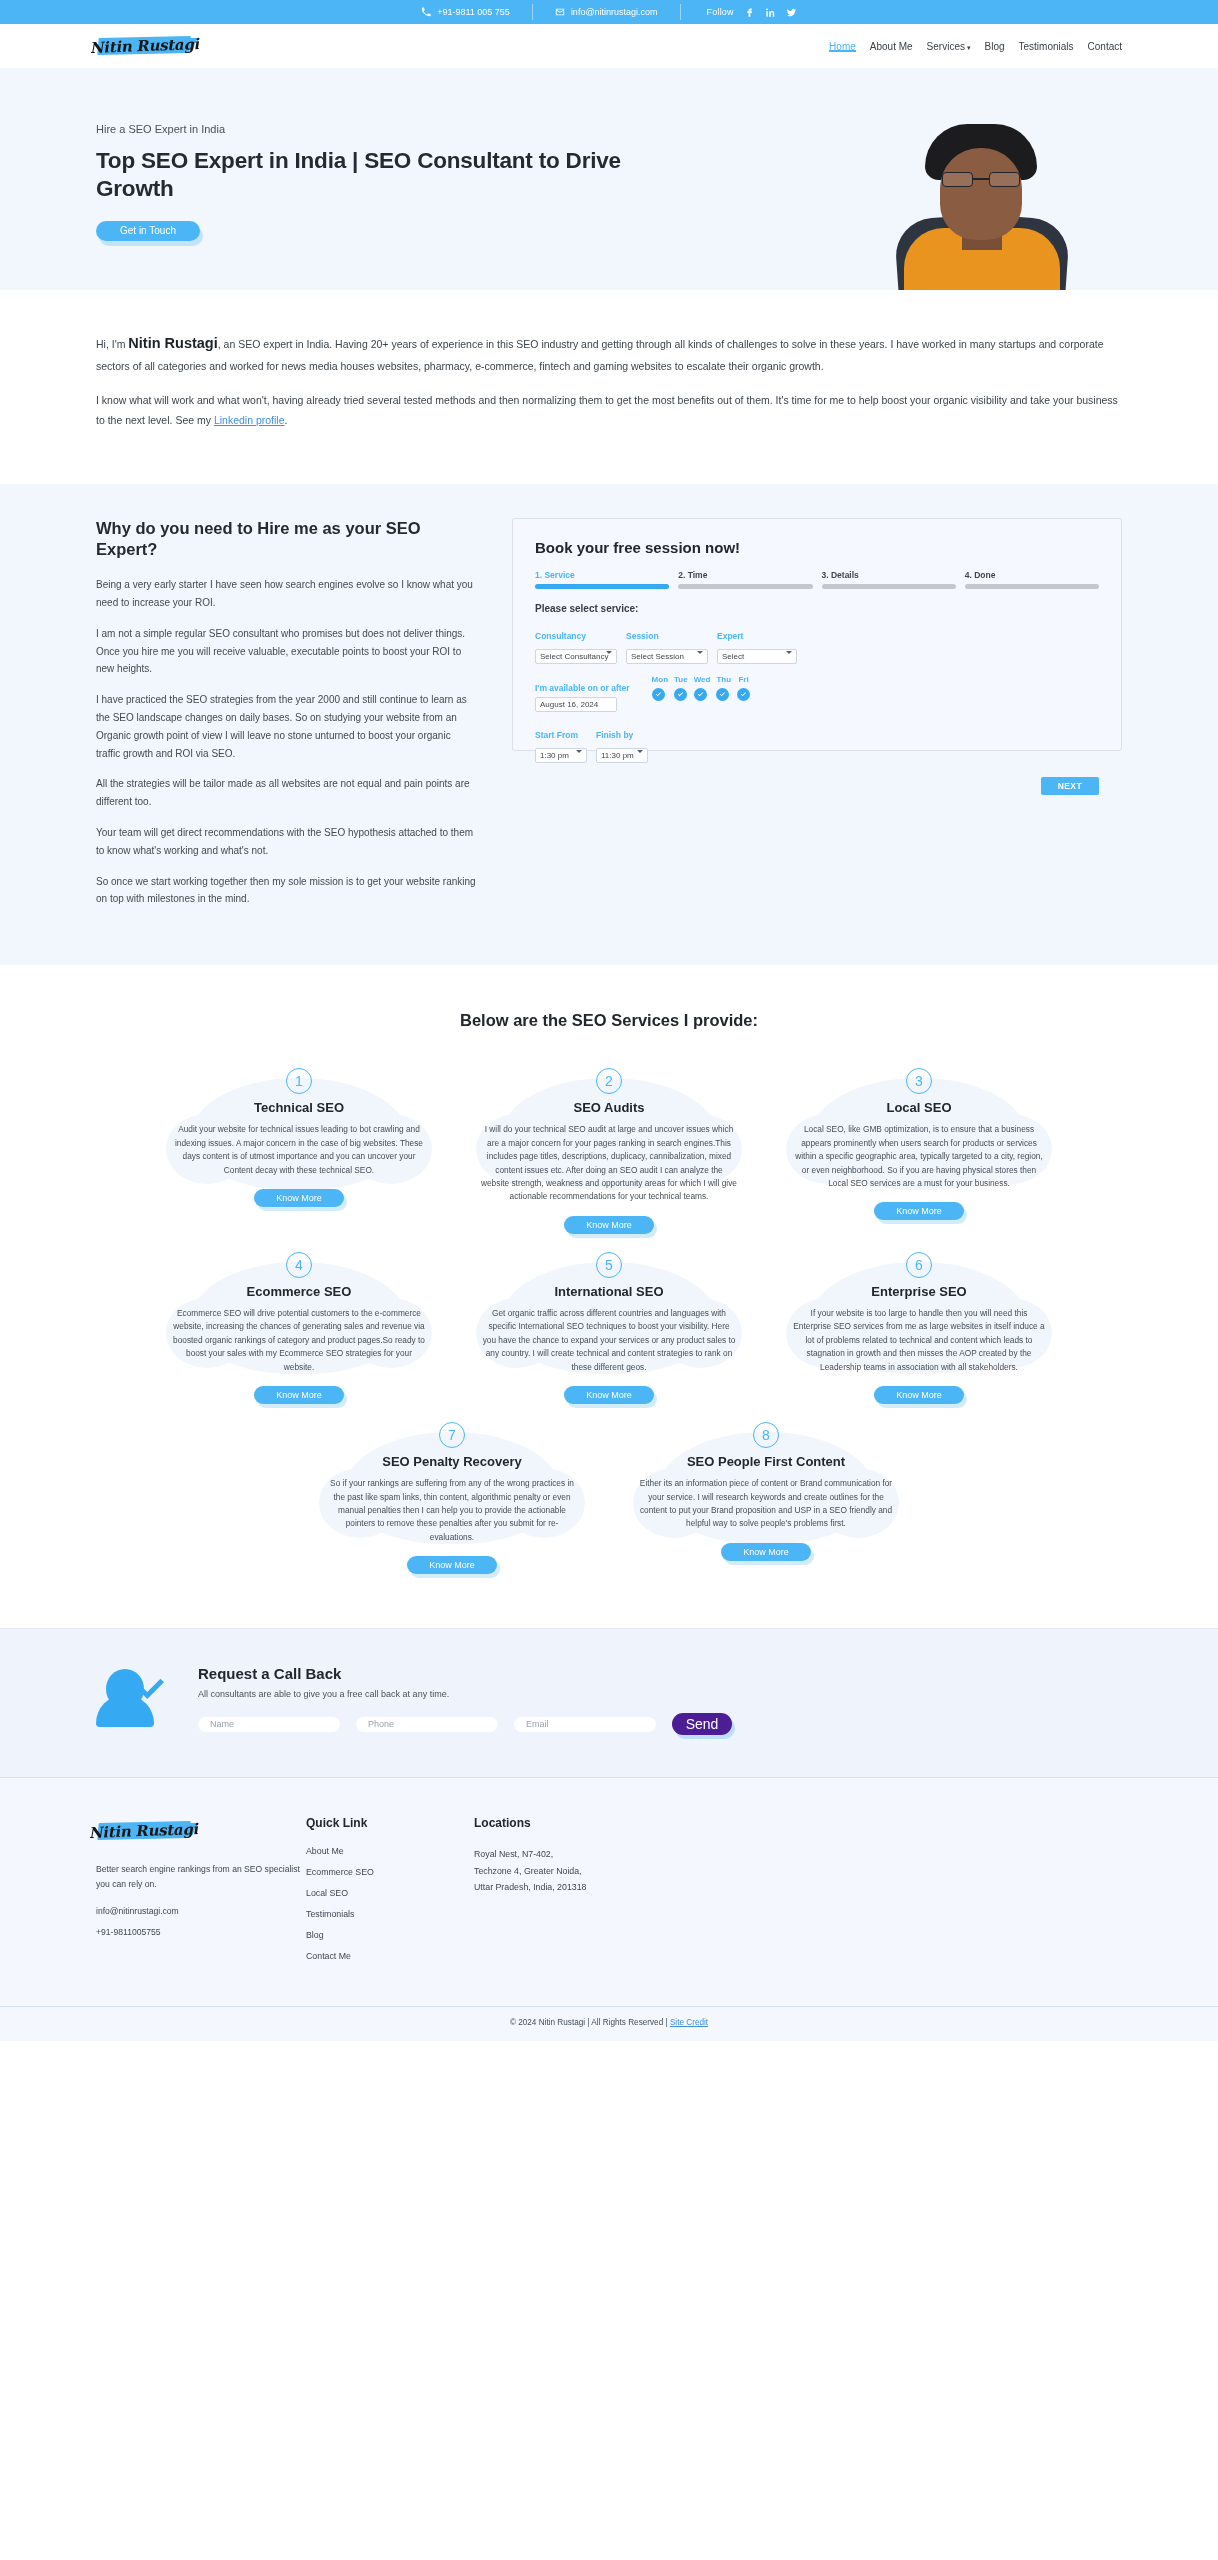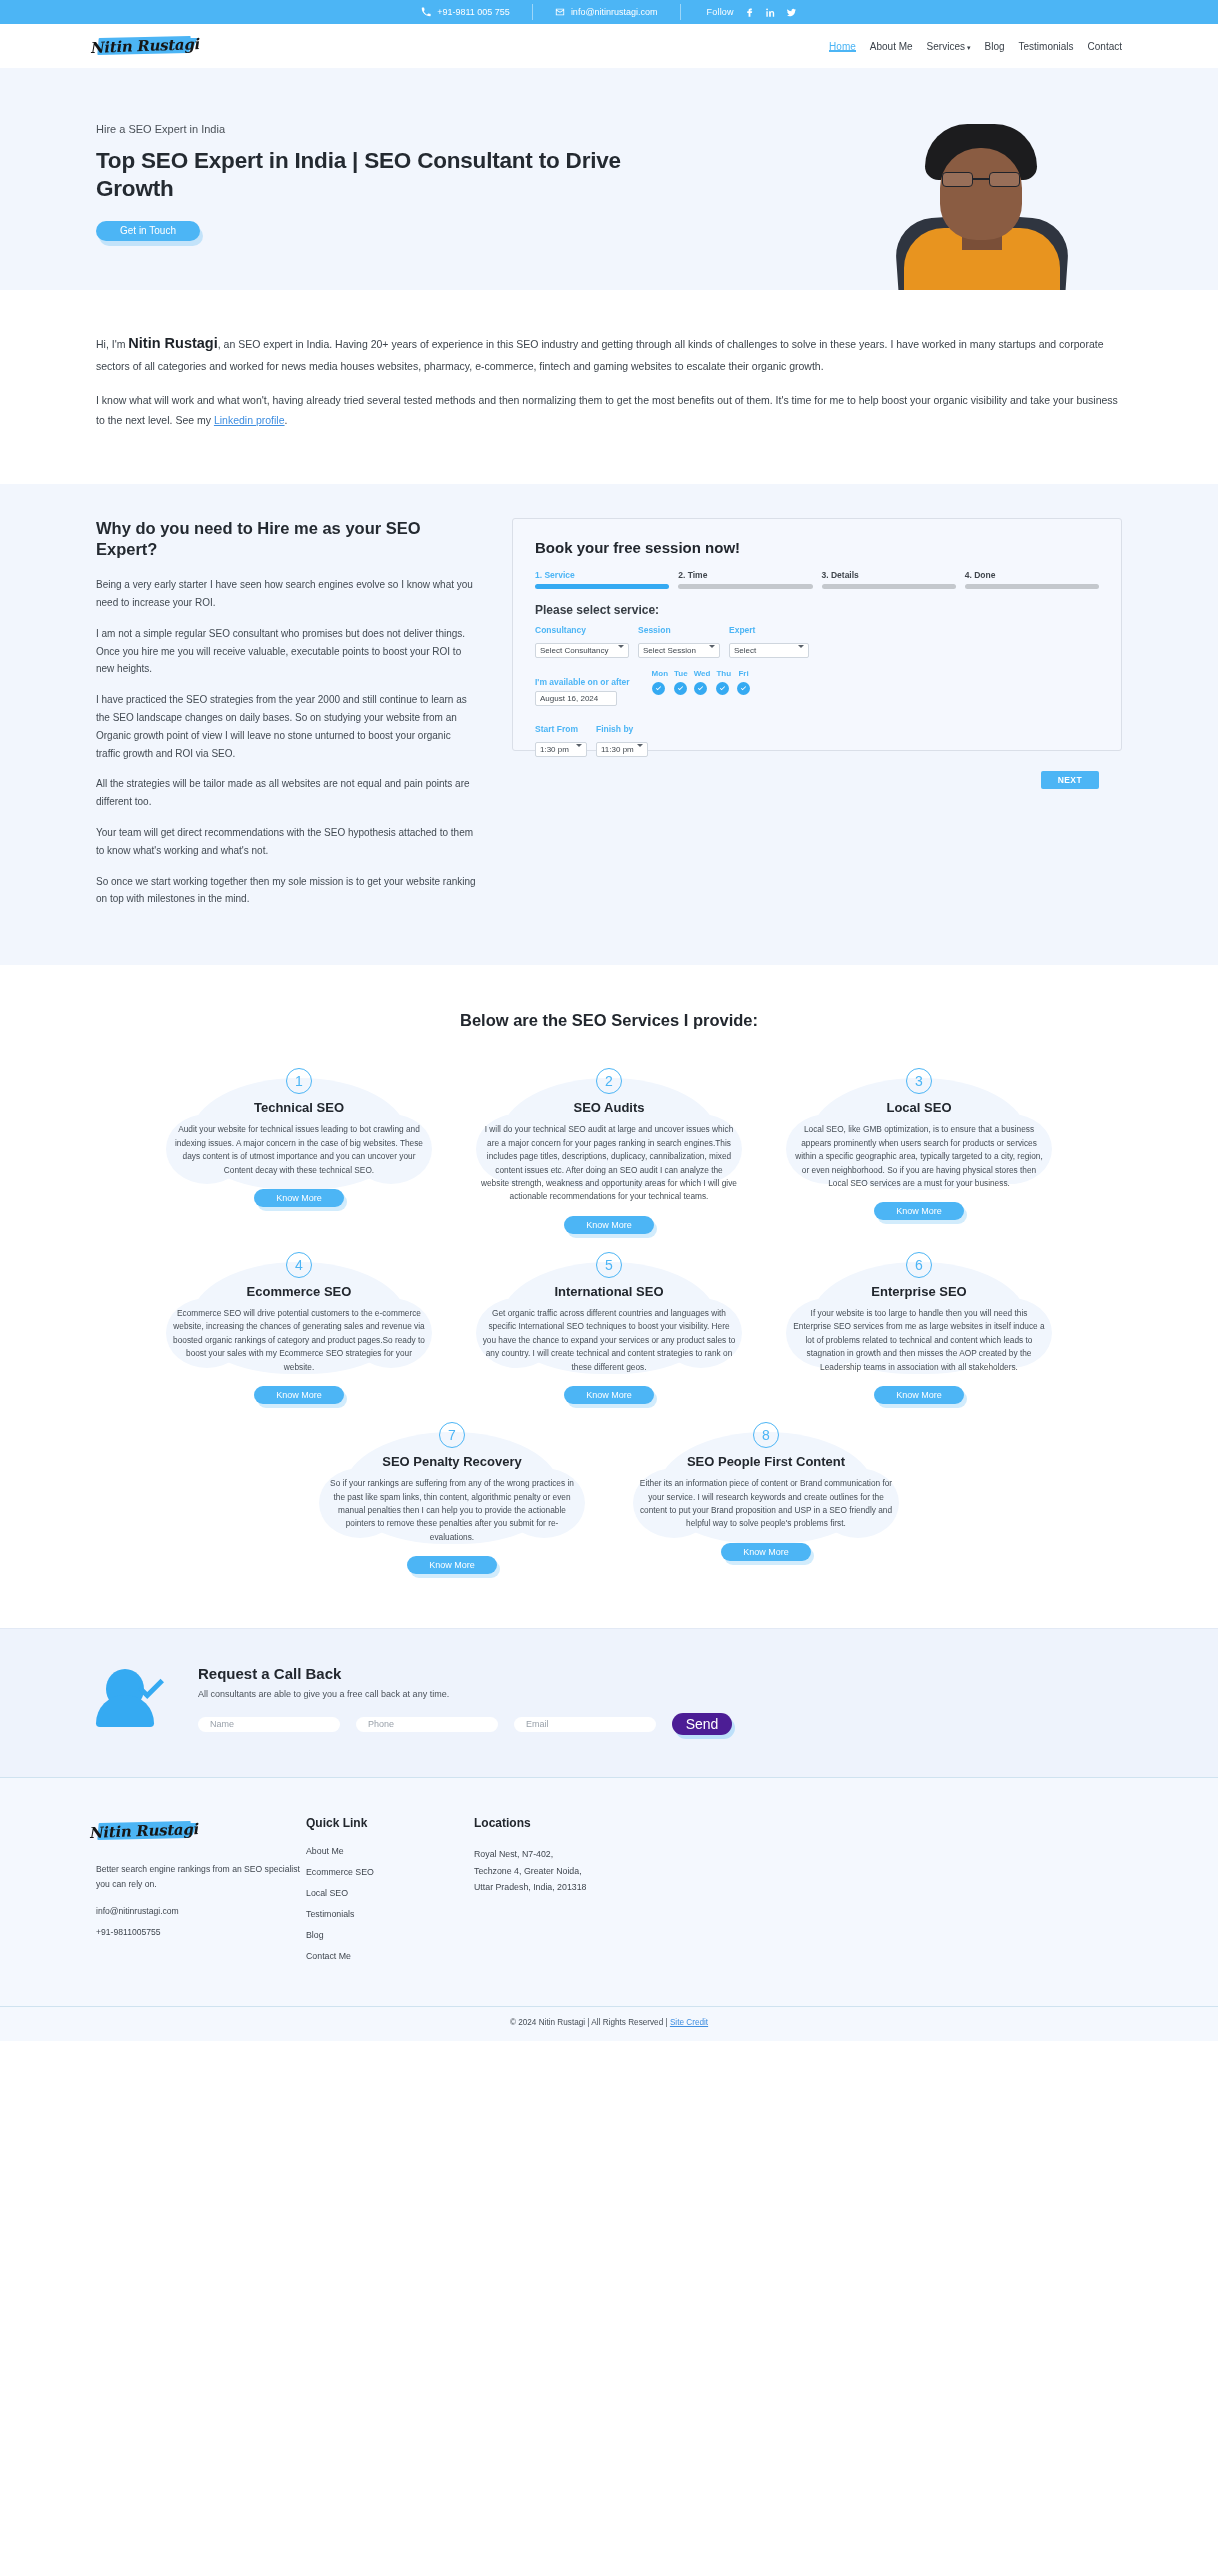--- a/index.html
+++ b/index.html
@@ -201,21 +201,21 @@
   }
   .book-title {
     font-size: 15px; font-weight: bold; color: #22272e; margin-bottom: 14px;
   }
   .steps { display: flex; gap: 9px; margin-bottom: 14px; }
   .step { flex: 1; }
   .step-label { font-size: 8.5px; font-weight: bold; color: #40464d; margin-bottom: 4px; }
   .step.active .step-label { color: #4cb5f5; }
   .step-bar { height: 5px; border-radius: 3px; background: #c4c8cd; }
   .step.active .step-bar { background: #35aaf2; }
-  .form-prompt { font-size: 12px; font-weight: bold; color: #363c43; }
+  .form-prompt { font-size: 10px; font-weight: bold; color: #363c43; margin-bottom: 9px; }
   .field-row { display: flex; gap: 9px; margin-bottom: 11px; }
   .field { display: flex; flex-direction: column; margin-top: 8px; }
   .field-label { font-size: 8.5px; font-weight: bold; color: #4cb5f5; margin-bottom: 4px; }
   .select, .text-input {
     height: 15px;
     border: 1px solid #cfd6de;
     background: #fff;
     border-radius: 2px;
     font-size: 8px;
     color: #41484f;
@@ -224,21 +224,21 @@
     appearance: none;
     -webkit-appearance: none;
   }
   .select-wrap { position: relative; }
   .select-wrap:after {
     content: "";
     position: absolute; right: 5px; top: 6px;
     border-left: 3px solid transparent; border-right: 3px solid transparent;
     border-top: 3.5px solid #596069; pointer-events: none;
   }
-  .sel-consultancy { width: 94px; } .sel-session { width: 82px; } .sel-expert { width: 80px; }
+  .sel-consultancy { width: 82px; } .sel-session { width: 82px; } .sel-expert { width: 80px; }
   .avail-row { display: flex; gap: 22px; align-items: flex-start; margin-bottom: 10px; }
   .date-input { width: 82px; }
   .days { display: flex; gap: 6px; }
   .day { text-align: center; }
   .day-name { font-size: 8px; font-weight: bold; color: #4cb5f5; margin-bottom: 4px; }
   .day-check {
     width: 13px; height: 13px; border-radius: 50%;
     background: #35aaf2; display: flex; align-items: center; justify-content: center;
     cursor: pointer;
   }

